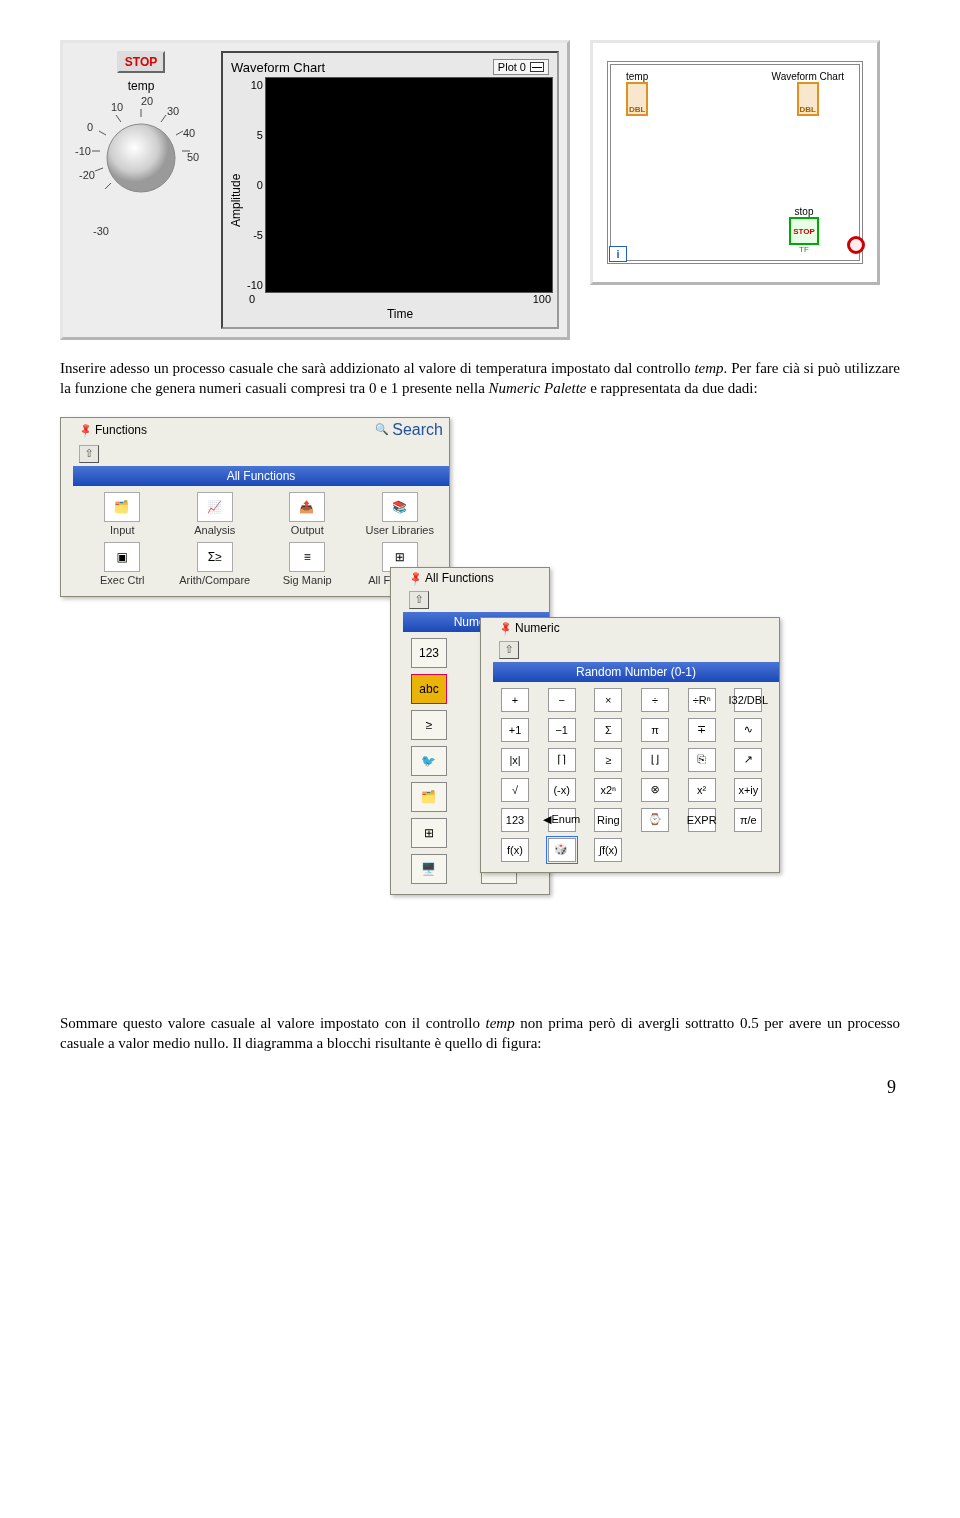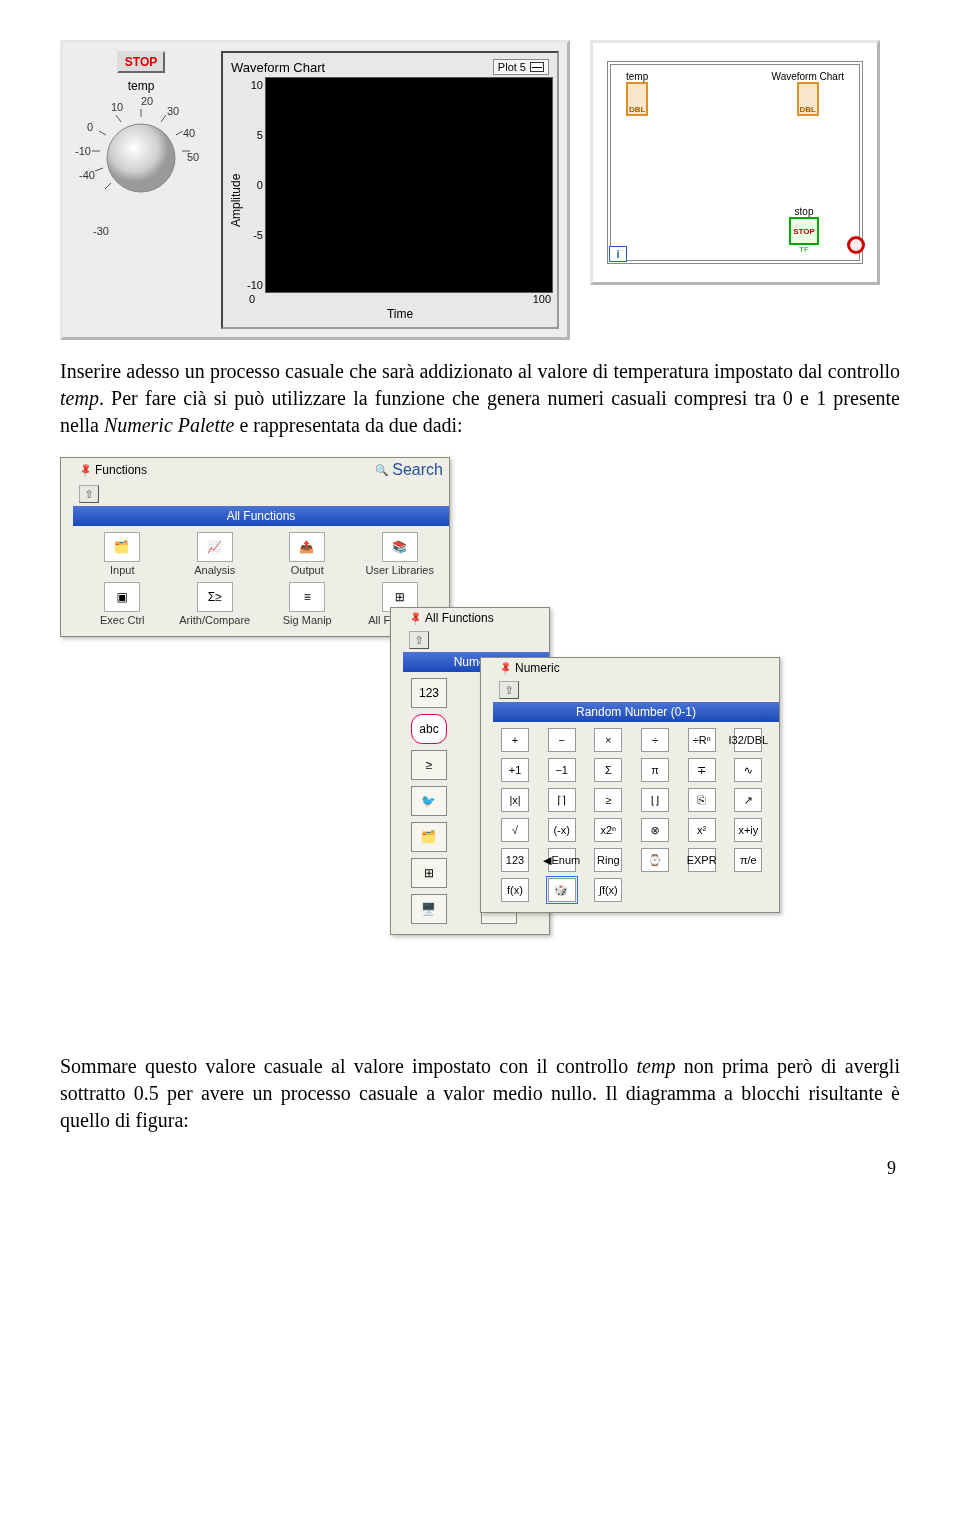--- a/index.html
+++ b/index.html
@@ -156,21 +156,21 @@
     background:#fff; color:#2060c0; text-align:center; font-weight:bold;
     font-size:11px; line-height:14px;
   }
   .bd-stopcircle {
     position:absolute; right:-6px; bottom:6px;
     width:18px; height:18px; border:3px solid #c00; border-radius:50%;
     background:#fee;
   }
   
   .body-text {
-    font-size: 20px;
+    font-size: 15px;
     line-height: 1.35;
     text-align: justify;
     margin: 10px 0 18px 0;
   }
   .body-text i { font-style: italic; }
   
   .palettes {
     position: relative;
     width: 720px;
     height: 580px;
@@ -280,36 +280,36 @@
                 <line x1="11" y1="58" x2="19" y2="58"></line>
                 <line x1="18" y1="38" x2="25" y2="42"></line>
                 <line x1="35" y1="22" x2="40" y2="29"></line>
                 <line x1="60" y1="16" x2="60" y2="24"></line>
                 <line x1="85" y1="22" x2="80" y2="29"></line>
                 <line x1="102" y1="38" x2="95" y2="42"></line>
                 <line x1="109" y1="58" x2="101" y2="58"></line>
               </g>
             </svg>
             <span class="knob-label" style="left:12px; top:100px;margin-top:32px;">-30</span>
-            <span class="knob-label" style="left:-2px; top:76px;">-40</span>
+            <span class="knob-label" style="left:-2px; top:76px;">-20</span>
             <span class="knob-label" style="left:-6px; top:52px;">-10</span>
             <span class="knob-label" style="left:6px;  top:28px;">0</span>
             <span class="knob-label" style="left:30px; top:8px;">10</span>
             <span class="knob-label" style="left:60px; top:2px;">20</span>
             <span class="knob-label" style="left:86px; top:12px;">30</span>
             <span class="knob-label" style="left:102px;top:34px;">40</span>
             <span class="knob-label" style="left:106px;top:58px;">50</span>
           </div>
         </div>
       </div>
       <div class="fp-right">
         <div class="chart-title-row">
           <span>Waveform Chart</span>
           <span class="plot-legend">
-            <span>Plot 5</span>
+            <span>Plot 0</span>
             <span class="plot-swatch"></span>
           </span>
         </div>
         <div class="chart-body">
           <div class="ylabel">Amplitude</div>
           <div class="chart-plot">
             <div class="plot-area">
               <div class="yticks">
                 <span>10</span>
                 <span>5</span>
@@ -412,21 +412,21 @@
         <span class="pin-icon"></span>
         <span>All Functions</span>
       </div>
       <div class="nav-row">
         <span class="nav-btn">⇧</span>
       </div>
       <div class="bluebar">Numeric</div>
       <div class="grid g2">
         <div class="picon sub">123</div>
         <div class="picon sub">TF</div>
-        <div class="picon sub" style="border-color:#d05;background:#ffffff;border-radius:11px;">abc</div>
+        <div class="picon sub" style="border-color:#d05;background:#eab308;">abc</div>
         <div class="picon sub">[ ]</div>
         <div class="picon sub">≥</div>
         <div class="picon sub">⌚</div>
         <div class="picon sub">🐦</div>
         <div class="picon sub">∿</div>
         <div class="picon sub">🗂️</div>
         <div class="picon sub">🖴</div>
         <div class="picon sub">⊞</div>
         <div class="picon sub">⎘</div>
         <div class="picon sub">🖥️</div>

